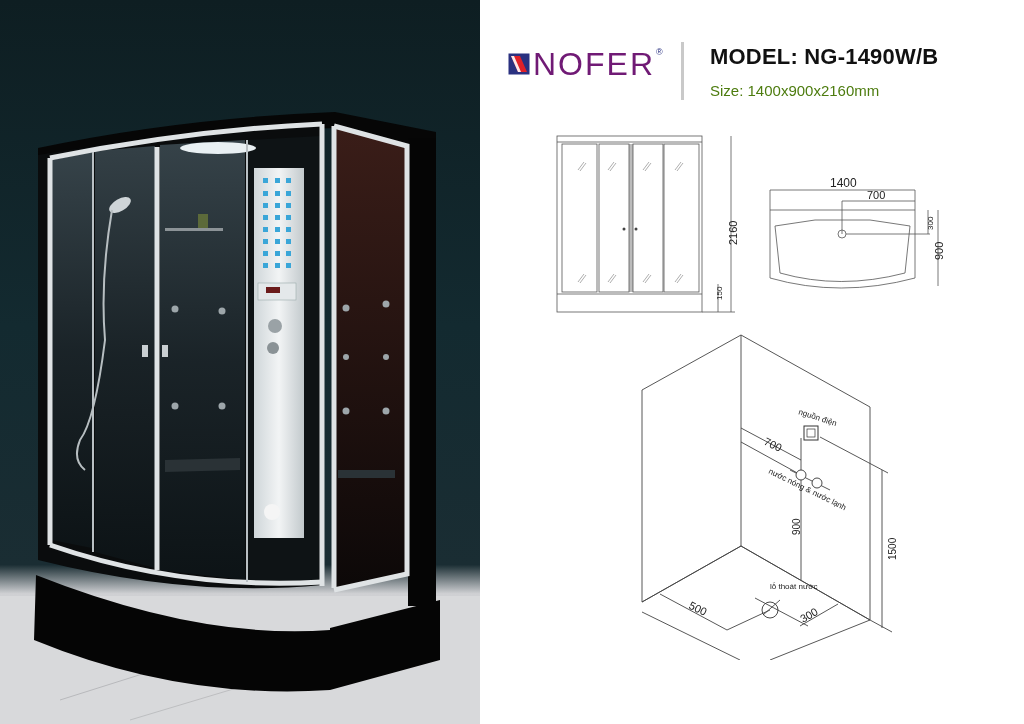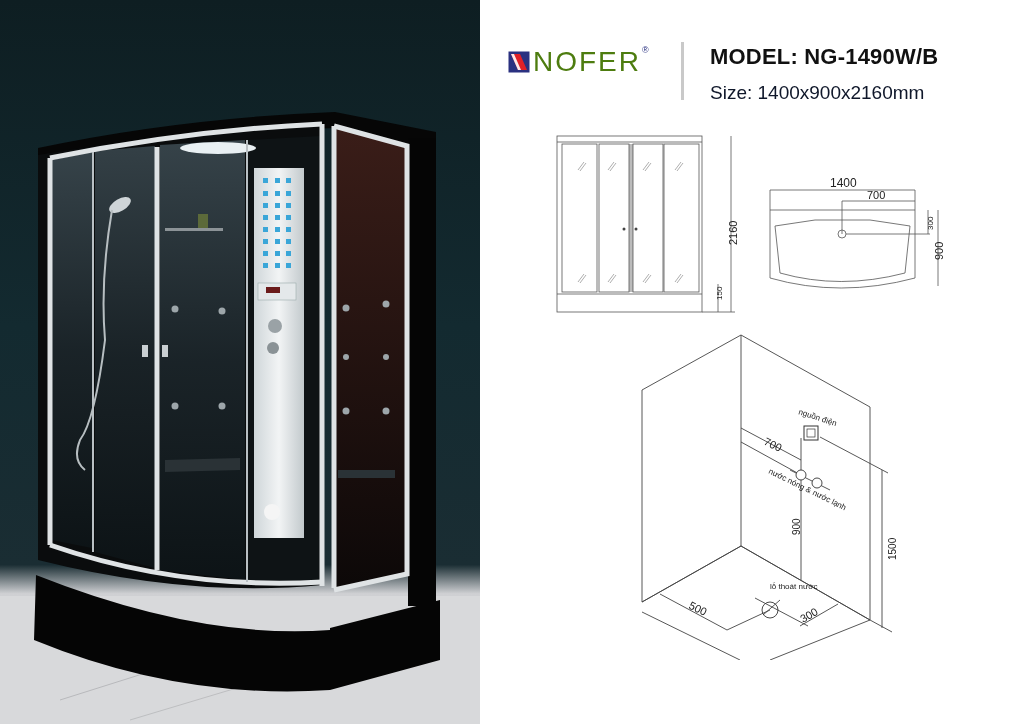--- a/index.html
+++ b/index.html
@@ -3,25 +3,25 @@
 <meta charset="utf-8">
 <style>
   html,body{margin:0;padding:0;}
   body{width:1024px;height:724px;position:relative;overflow:hidden;background:#ffffff;font-family:"Liberation Sans",sans-serif;}
   .photo{position:absolute;left:0;top:0;width:480px;height:724px;overflow:hidden;
     background:linear-gradient(180deg,#0e1e22 0%,#132a30 45%,#1a2d33 78%,#cfd0d3 82%,#e6e6e8 100%);}
   .photo svg{position:absolute;left:0;top:0;}
   .right{position:absolute;left:480px;top:0;width:544px;height:724px;background:#fff;}
   .logo{position:absolute;left:508px;top:48px;display:flex;align-items:center;}
   .logo-mark{width:22px;height:22px;position:relative;margin-right:3px;}
-  .logo-text{font-size:28px;color:#4d7c0f;letter-spacing:2px;font-family:"Liberation Sans",sans-serif;line-height:1;}
+  .logo-text{font-size:32px;color:#701a75;letter-spacing:2px;font-family:"Liberation Sans",sans-serif;line-height:1;}
   .logo-reg{font-size:9px;color:#2a3180;position:relative;top:-12px;margin-left:1px;}
   .vdivider{position:absolute;left:681px;top:42px;width:3px;height:58px;background:#c9c9c9;}
   .model{position:absolute;left:710px;top:44px;font-size:22px;font-weight:bold;color:#111;letter-spacing:0.2px;text-align:center;}
-  .size{position:absolute;left:710px;top:82px;font-size:19px;color:#0f172a;}
+  .size{position:absolute;left:710px;top:82px;font-size:15px;color:#4d7c0f;}
   .dwg{position:absolute;}
   .dwg text{font-family:"Liberation Sans",sans-serif;fill:#222;}
 </style>
 </head>
 <body>
 
 <div class="photo">
   <svg width="480" height="724" viewBox="0 0 480 724">
     <defs>
       <linearGradient id="glass" x1="0" y1="0" x2="0" y2="1">

